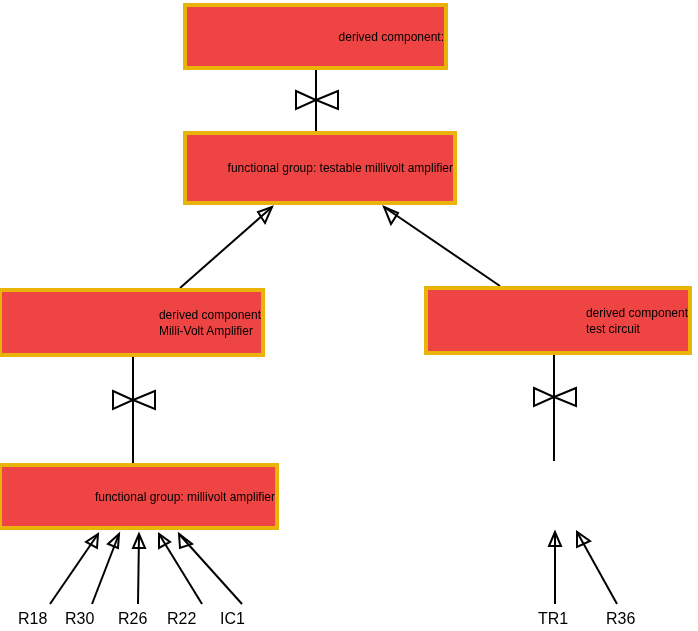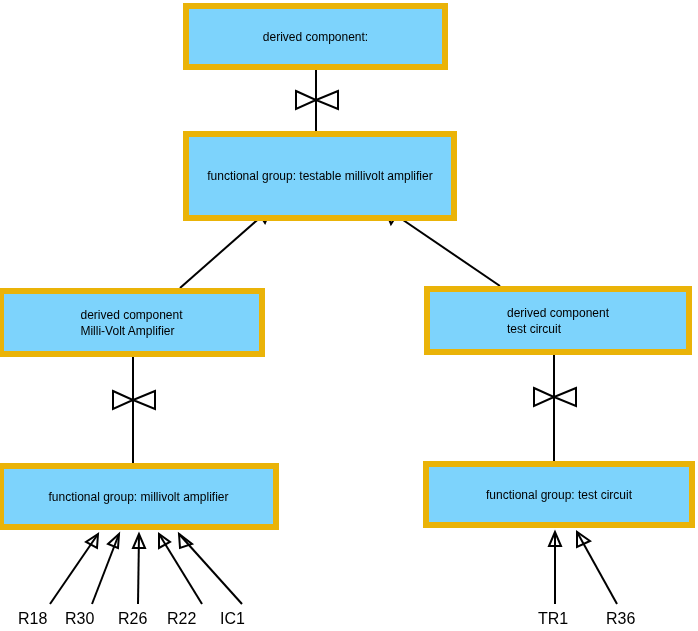--- a/index.html
+++ b/index.html
@@ -20,25 +20,25 @@
   #diagram-svg {
     position: absolute;
     left: 0;
     top: 0;
     width: 698px;
     height: 631px;
   }
   .node-box {
     position: absolute;
     box-sizing: border-box;
-    border: 6px solid #eab308;
-    background: #7dd3fc;
+    border: 4px solid #eab308;
+    background: #ef4444;
     display: flex;
     align-items: center;
-    justify-content: center;
+    justify-content: flex-end;
     z-index: 2;
   }
   .node-text {
     font-family: "Liberation Sans", sans-serif;
     font-size: 12px;
     line-height: 16px;
     color: #000000;
     white-space: pre;
     text-align: left;
   }
@@ -118,39 +118,36 @@
     <g>
       <line x1="617" y1="604" x2="577" y2="532" stroke="#000" stroke-width="2"></line>
       <polygon points="577,532 577,547 590,541" fill="none" stroke="#000" stroke-width="2"></polygon>
     </g>
   </svg>
 
   <div class="node-box" style="left:183px; top:3px; width:265px; height:67px;">
     <div class="node-text centered"><span>derived component:</span><br></div>
   </div>
 
-  <div class="node-box" style="left:183px; top:131px; width:274px; height:90px;">
+  <div class="node-box" style="left:183px; top:131px; width:274px; height:74px;">
     <div class="node-text centered"><span>functional group: testable millivolt amplifier</span></div>
   </div>
 
   <div class="node-box" style="left:-2px; top:288px; width:267px; height:69px;">
     <div class="node-text"><span>derived component</span><br><span>Milli-Volt Amplifier</span></div>
   </div>
 
   <div class="node-box" style="left:424px; top:286px; width:268px; height:69px;">
     <div class="node-text"><span>derived component</span><br><span>test circuit</span></div>
   </div>
 
   <div class="node-box" style="left:-2px; top:463px; width:281px; height:67px;">
     <div class="node-text centered"><span>functional group: millivolt amplifier</span></div>
   </div>
 
-  <div class="node-box" style="left:423px; top:461px; width:272px; height:67px;">
-    <div class="node-text centered"><span>functional group: test circuit</span></div>
-  </div>
 
   <div class="leaf-label" style="left:18px; top:610px;">R18</div>
   <div class="leaf-label" style="left:65px; top:610px;">R30</div>
   <div class="leaf-label" style="left:118px; top:610px;">R26</div>
   <div class="leaf-label" style="left:167px; top:610px;">R22</div>
   <div class="leaf-label" style="left:220px; top:610px;">IC1</div>
   <div class="leaf-label" style="left:538px; top:610px;">TR1</div>
   <div class="leaf-label" style="left:606px; top:610px;">R36</div>
 
 </div>

